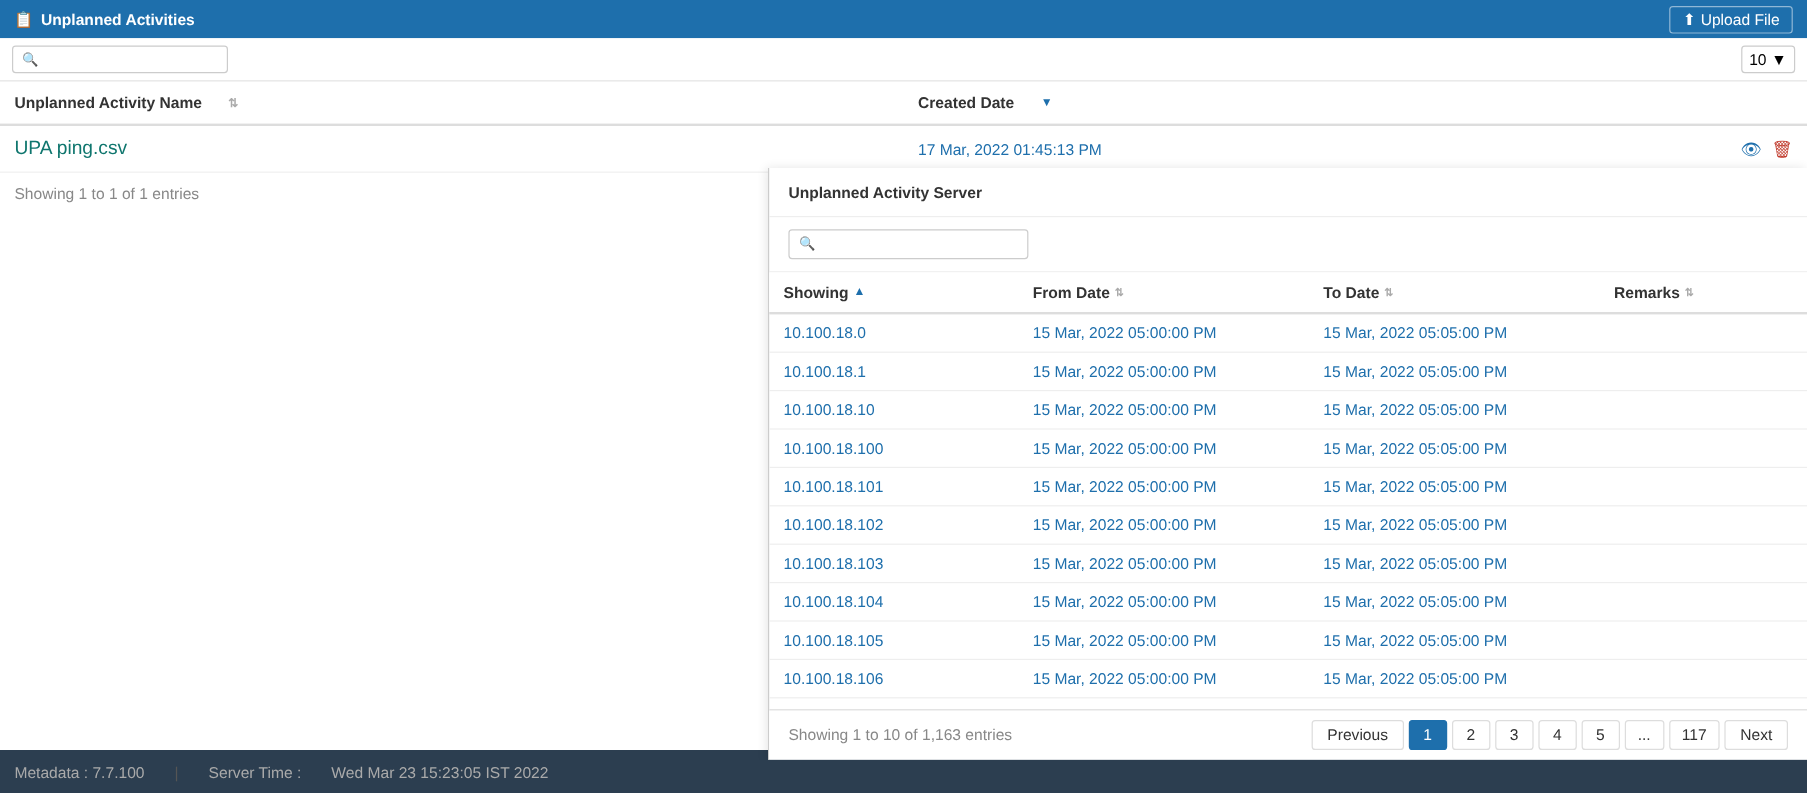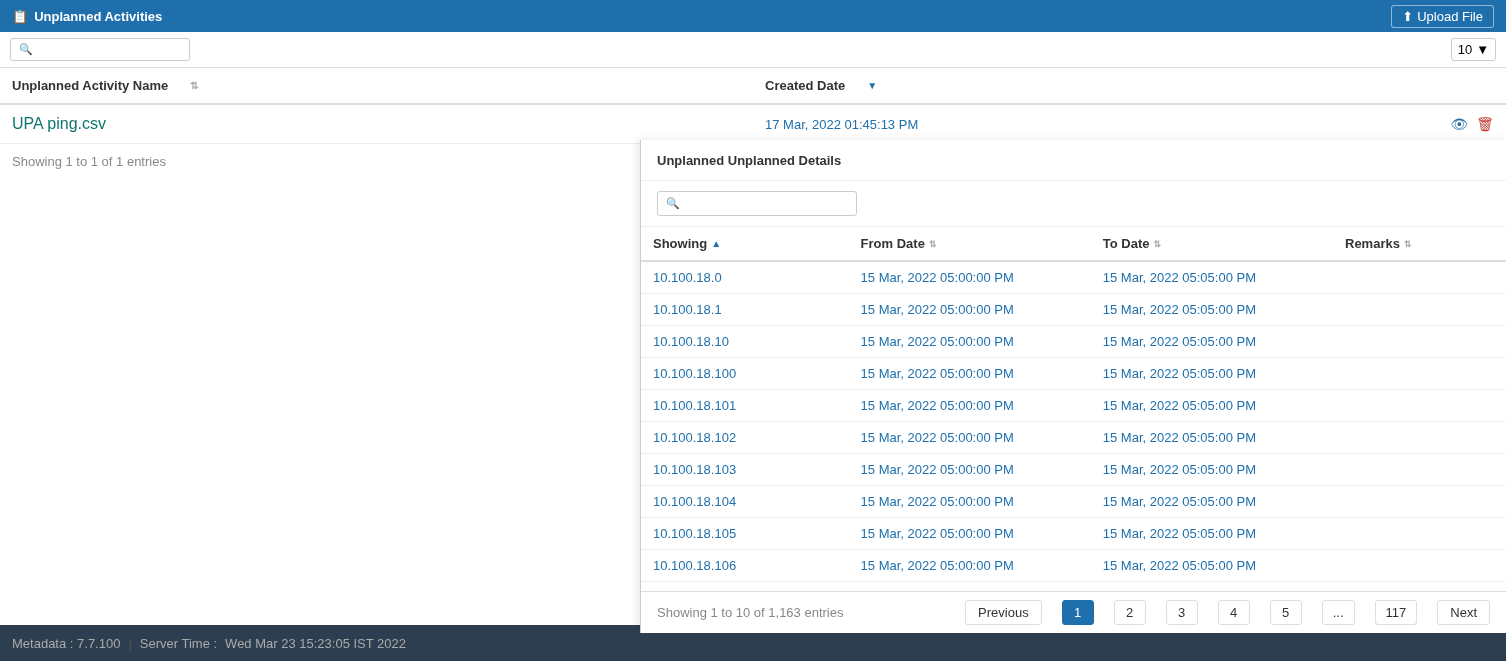--- a/index.html
+++ b/index.html
@@ -181,21 +181,21 @@
     
     .details-footer {
       display: flex;
       align-items: center;
       justify-content: space-between;
       padding: 8px 16px;
       border-top: 1px solid #ddd;
       background: white;
     }
     .details-footer-info { color: #888; font-size: 13px; }
-    .pagination { display: flex; align-items: center; gap: 20px; }
+    .pagination { display: flex; align-items: center; gap: 4px; }
     .page-btn {
       border: 1px solid #ddd;
       background: white;
       color: #333;
       padding: 4px 10px;
       cursor: pointer;
       font-size: 13px;
       border-radius: 3px;
       min-width: 32px;
       text-align: center;
@@ -209,21 +209,21 @@
       bottom: 0;
       left: 0;
       right: 0;
       height: 36px;
       background: #2c3e50;
       color: #aaa;
       font-size: 11px;
       display: flex;
       align-items: center;
       padding: 0 12px;
-      gap: 8px;
+      gap: 25px;
     }
     .footer-divider { color: #555; }
   </style>
 </head>
 <body>
 
 <div class="header">
   <div class="header-title">
     <span>📋</span>
     <span>Unplanned Activities</span>
@@ -271,21 +271,21 @@
     </div>
   </div>
 
   <div class="info-text">
     <span>Showing 1 to 1 of 1 entries</span>
   </div>
 
   <div class="details-panel">
 
     <div class="details-panel-header">
-      <span>Unplanned Unplanned Details</span>
+      <span>Unplanned Activity Server</span>
     </div>
 
     <div class="details-search">
       <div class="details-search-box">
         <span class="search-icon-sm">🔍</span>
         <input class="search-input" type="text" style="">
       </div>
     </div>
 
     <div class="details-table-header">

